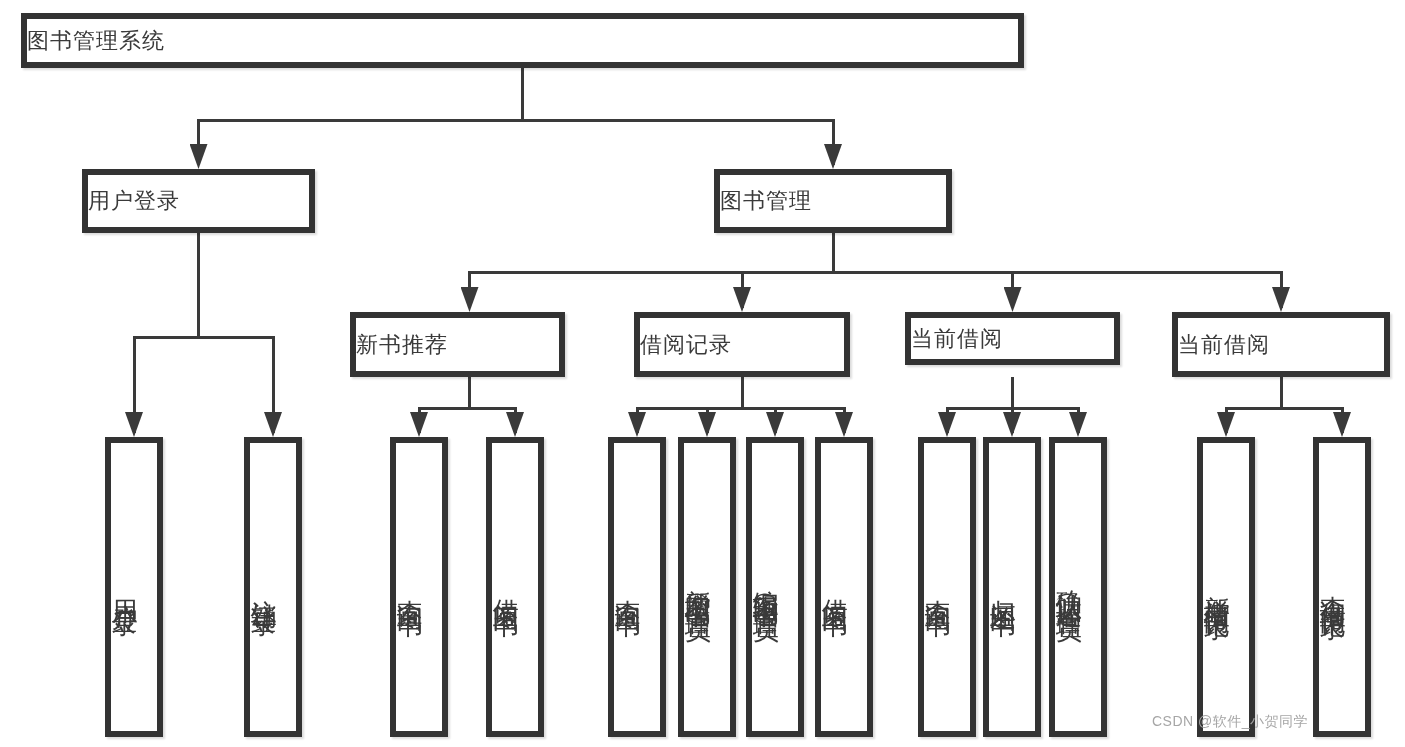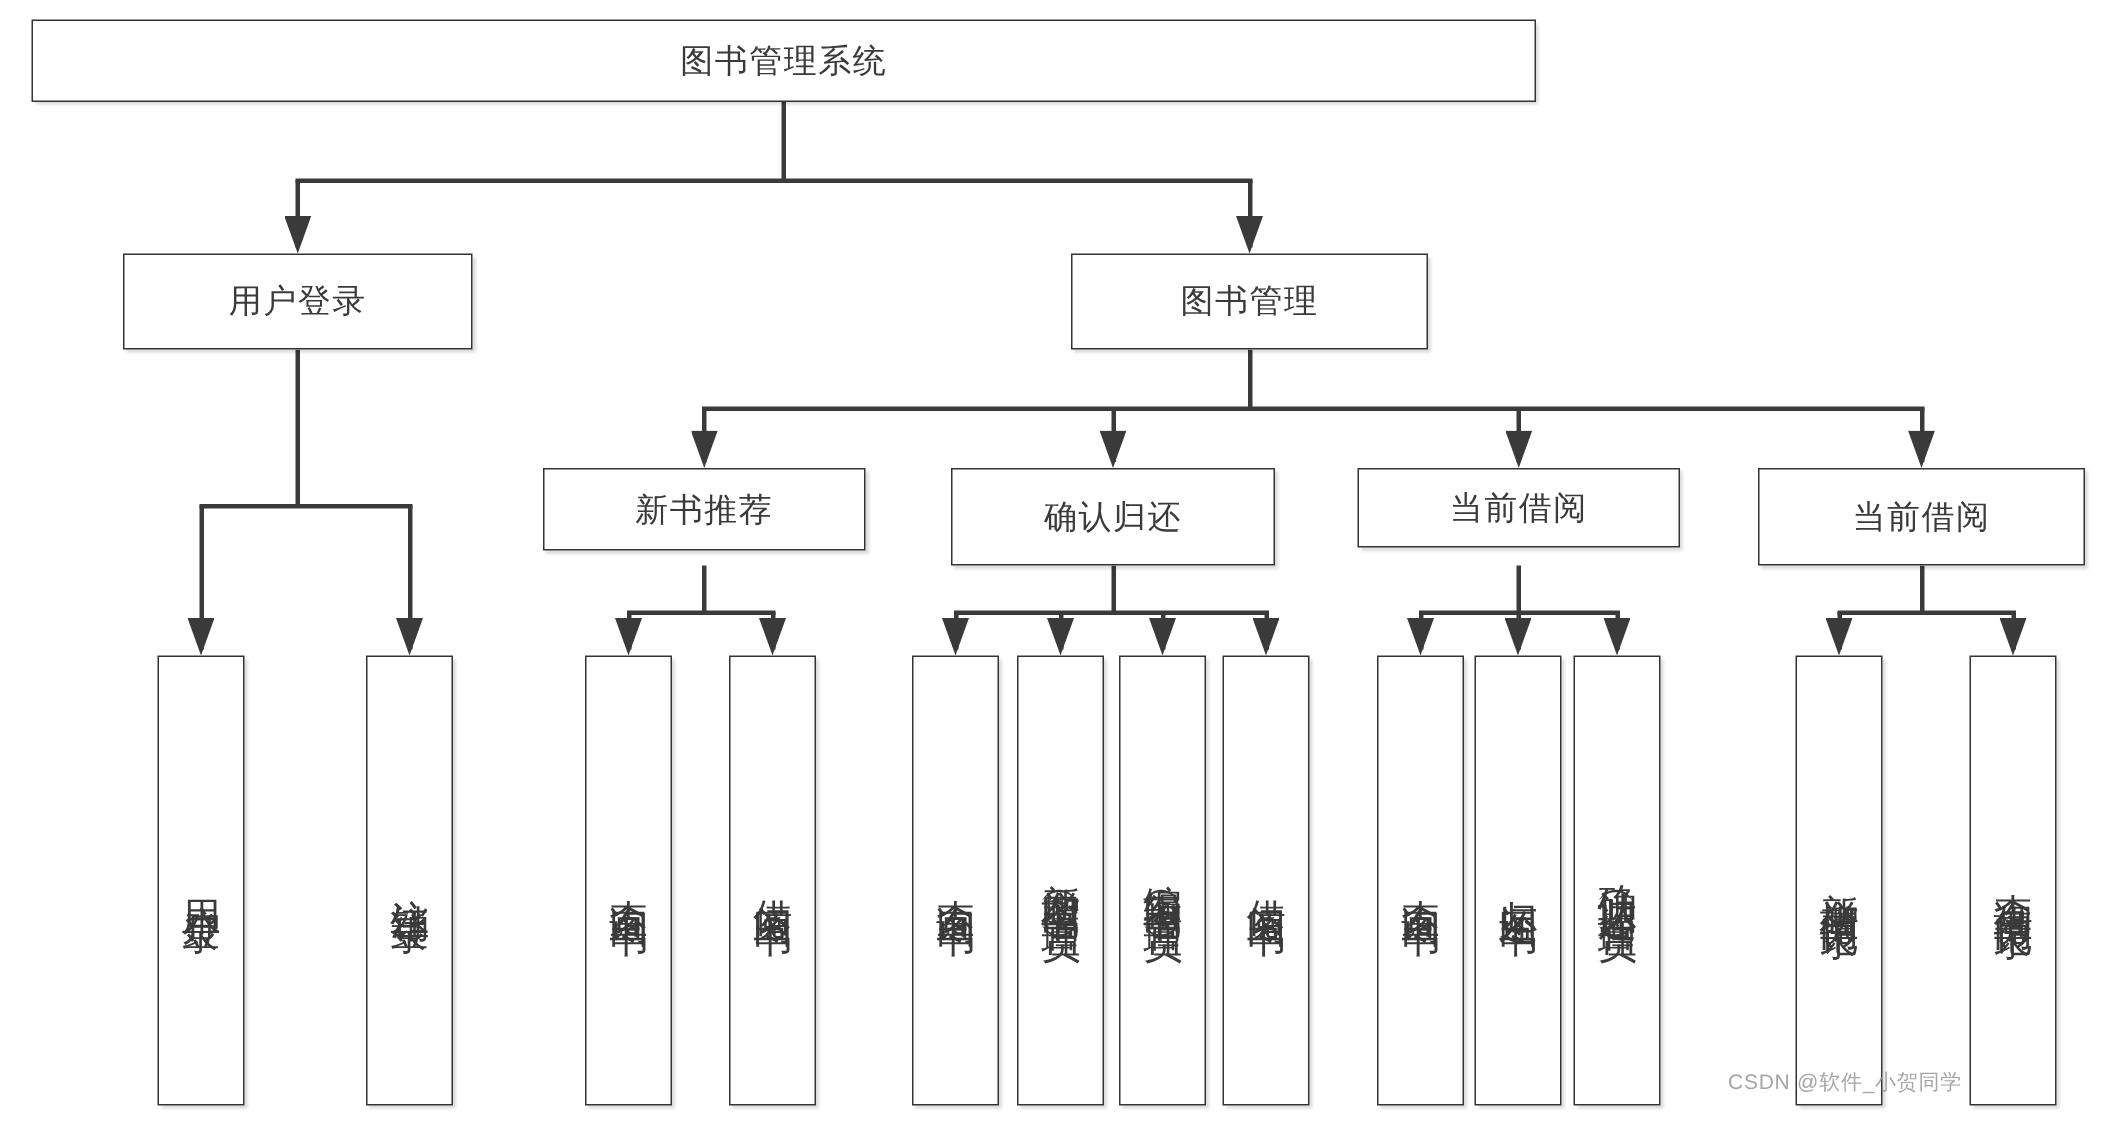--- a/index.html
+++ b/index.html
@@ -2,22 +2,22 @@
 <html><head>
 <meta charset="utf-8">
 <style>
   html, body { margin:0; padding:0; background:#ffffff; }
   .canvas {
     position:relative; width:1405px; height:747px; background:#ffffff;
     overflow:hidden; font-family:"Liberation Sans", sans-serif;
   }
   .node {
     position:absolute; box-sizing:border-box; background:#ffffff;
-    border:1px solid #a3a3a3; box-shadow:2px 2px 2px rgba(0,0,0,0.14);
-    display:flex; align-items:center; justify-content:center;
+    border:6px solid #a3a3a3; box-shadow:2px 2px 2px rgba(0,0,0,0.14);
+    display:flex; align-items:center; justify-content:flex-start;
   }
   .node .label { color:#3a3a3a; user-select:none; }
   .node.horiz .label { font-size:22px; letter-spacing:1px; white-space:nowrap; }
   .node.vert .label {
     writing-mode:vertical-rl; text-orientation:mixed;
     font-size:26px; letter-spacing:4px; line-height:1.05; white-space:nowrap;
   }
   .line { position:absolute; background:#3a3a3a; }
   .arrow {
     position:absolute; width:18px; height:25px; background:#3a3a3a;
@@ -89,25 +89,25 @@
   <div id="nodes-layer">
       <div class="node horiz" style="left: 21px; top: 13px; width: 1003px; height: 55px; border-color: rgb(51, 51, 51);">
         <span class="label" style="color: rgb(58, 58, 58);">图书管理系统</span>
       </div>
       <div class="node horiz" style="left: 82px; top: 169px; width: 233px; height: 64px; border-color: rgb(51, 51, 51);">
         <span class="label" style="color: rgb(58, 58, 58);">用户登录</span>
       </div>
       <div class="node horiz" style="left: 714px; top: 169px; width: 238px; height: 64px; border-color: rgb(51, 51, 51);">
         <span class="label" style="color: rgb(58, 58, 58);">图书管理</span>
       </div>
-      <div class="node horiz" style="left: 362px; top: 312px; width: 215px; height: 55px; border-color: rgb(51, 51, 51);">
+      <div class="node horiz" style="left: 350px; top: 312px; width: 215px; height: 65px; border-color: rgb(51, 51, 51);">
         <span class="label" style="color: rgb(58, 58, 58);">新书推荐</span>
       </div>
       <div class="node horiz" style="left: 634px; top: 312px; width: 216px; height: 65px; border-color: rgb(51, 51, 51);">
-        <span class="label" style="color: rgb(58, 58, 58);">确认归还</span>
+        <span class="label" style="color: rgb(58, 58, 58);">借阅记录</span>
       </div>
       <div class="node horiz" style="left: 905px; top: 312px; width: 215px; height: 53px; border-color: rgb(51, 51, 51);">
         <span class="label" style="color: rgb(58, 58, 58);">当前借阅</span>
       </div>
       <div class="node horiz" style="left: 1172px; top: 312px; width: 218px; height: 65px; border-color: rgb(51, 51, 51);">
         <span class="label" style="color: rgb(58, 58, 58);">当前借阅</span>
       </div>
       <div class="node vert" style="left: 105px; top: 437px; width: 58px; height: 300px; border-color: rgb(51, 51, 51);">
         <span class="label" style="color: rgb(58, 58, 58);">用户登录</span>
       </div>

